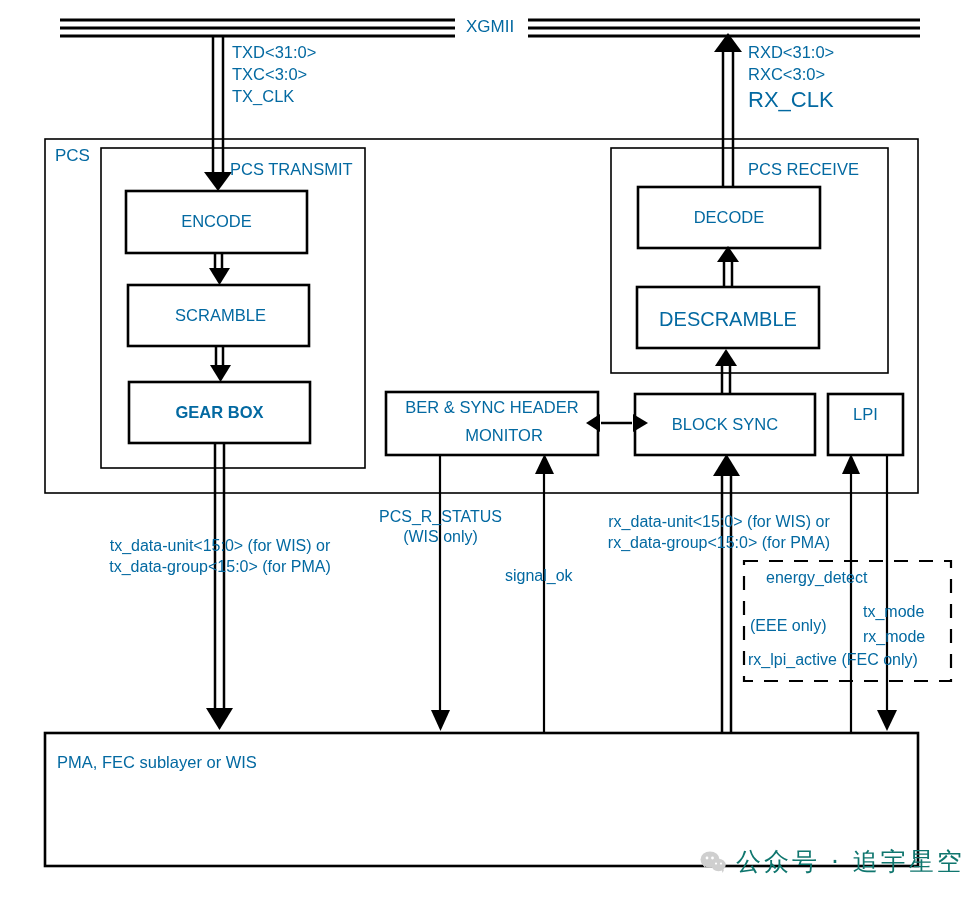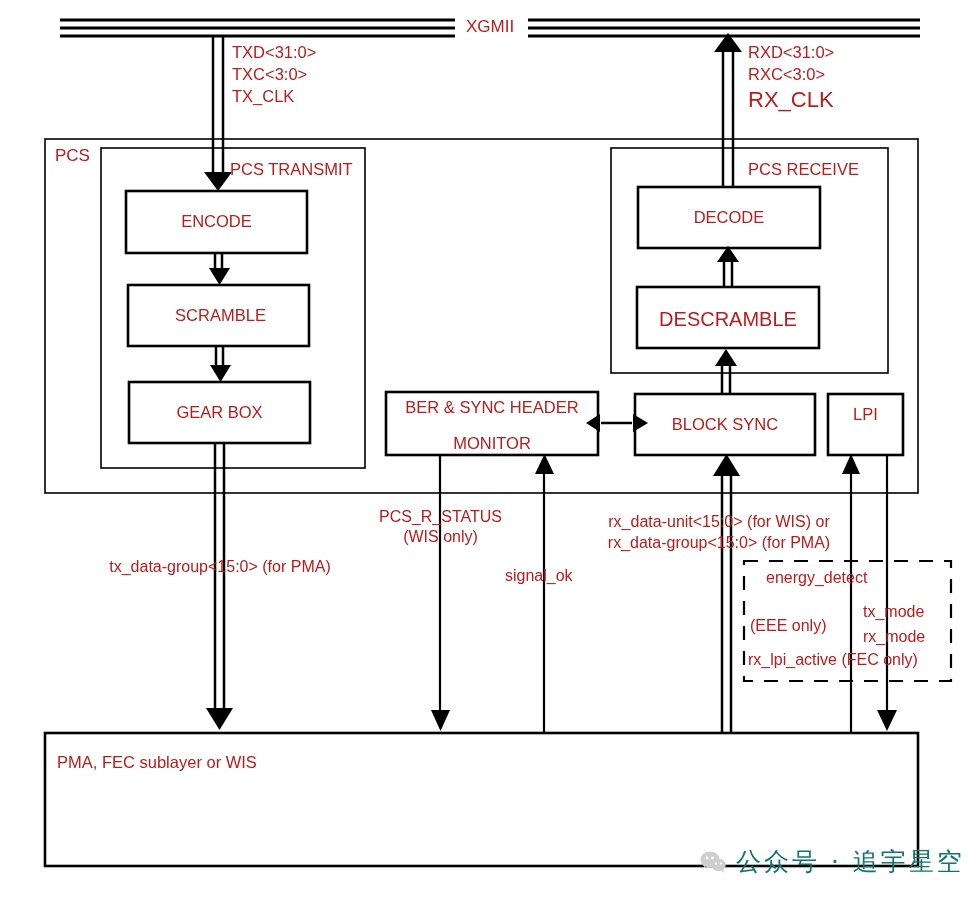--- a/index.html
+++ b/index.html
@@ -1,19 +1,19 @@
 <!DOCTYPE html>
 <html><head>
 <meta charset="utf-8">
 <style>
   html,body{margin:0;padding:0;background:#ffffff;}
   body{width:976px;height:900px;font-family:"Liberation Sans",sans-serif;color:#000;}
   #stage{position:relative;width:976px;height:900px;overflow:hidden;background:#fff;}
   svg#diagram{position:absolute;left:0;top:0;width:976px;height:900px;}
-  .lbl{position:absolute;font-family:"Liberation Sans",sans-serif;color:#b91c1c;white-space:nowrap;line-height:1.18;}
+  .lbl{position:absolute;font-family:"Liberation Sans",sans-serif;color:#0369a1;white-space:nowrap;line-height:1.18;}
   .box-label{text-align:center;}
   .wm{position:absolute;color:#0f766e;font-family:"DejaVu Sans",sans-serif;letter-spacing:3px;}
 </style>
 </head>
 <body>
 
 <div id="stage">
 
   <svg id="diagram" viewBox="0 0 976 900" xmlns="http://www.w3.org/2000/svg">
     <defs>
@@ -149,30 +149,31 @@
   <div class="lbl" style="left:748px;top:87px;font-size:22px;">RX_CLK</div>
 
   <div class="lbl" style="left:55px;top:146px;font-size:17px;">PCS</div>
 
   <div class="lbl" style="left:230px;top:160px;font-size:16.5px;">PCS TRANSMIT</div>
 
   <div class="lbl" style="left:748px;top:160px;font-size:16.5px;">PCS RECEIVE</div>
 
   <div class="lbl box-label" style="left:126px;top:212px;width:181px;font-size:16.5px;">ENCODE</div>
   <div class="lbl box-label" style="left:128px;top:306px;width:185px;font-size:16.5px;">SCRAMBLE</div>
-  <div class="lbl box-label" style="left:129px;top:403px;width:181px;font-size:16.5px;">GEAR BOX</div>
+  <div class="lbl box-label" style="left:129px;top:403px;width:181px;font-size:16.5px;font-weight:bold;">GEAR BOX</div>
 
   <div class="lbl box-label" style="left:638px;top:208px;width:182px;font-size:16.5px;">DECODE</div>
   <div class="lbl box-label" style="left:637px;top:308px;width:182px;font-size:20px;">DESCRAMBLE</div>
   <div class="lbl box-label" style="left:635px;top:415px;width:180px;font-size:16.5px;">BLOCK SYNC</div>
   <div class="lbl box-label" style="left:828px;top:405px;width:75px;font-size:16.5px;">LPI</div>
 
   <div class="lbl box-label" style="left:386px;top:398px;width:212px;font-size:16.5px;">BER &amp; SYNC HEADER</div>
-  <div class="lbl box-label" style="left:386px;top:426px;width:212px;font-size:16.5px;margin-top:8px;">MONITOR</div>
-
+  <div class="lbl box-label" style="left:398px;top:426px;width:212px;font-size:16.5px;">MONITOR</div>
+
+  <div class="lbl box-label" style="left:60px;top:537px;width:320px;font-size:16px;">tx_data-unit&lt;15:0&gt; (for WIS) or</div>
   <div class="lbl box-label" style="left:60px;top:558px;width:320px;font-size:16px;">tx_data-group&lt;15:0&gt; (for PMA)</div>
 
   <div class="lbl box-label" style="left:358px;top:508px;width:165px;font-size:16px;">PCS_R_STATUS</div>
   <div class="lbl box-label" style="left:358px;top:528px;width:165px;font-size:16px;">(WIS only)</div>
 
   <div class="lbl" style="left:505px;top:567px;font-size:16px;">signal_ok</div>
 
   <div class="lbl box-label" style="left:575px;top:513px;width:288px;font-size:16px;">rx_data-unit&lt;15:0&gt; (for WIS) or</div>
   <div class="lbl box-label" style="left:575px;top:534px;width:288px;font-size:16px;">rx_data-group&lt;15:0&gt; (for PMA)</div>
 

